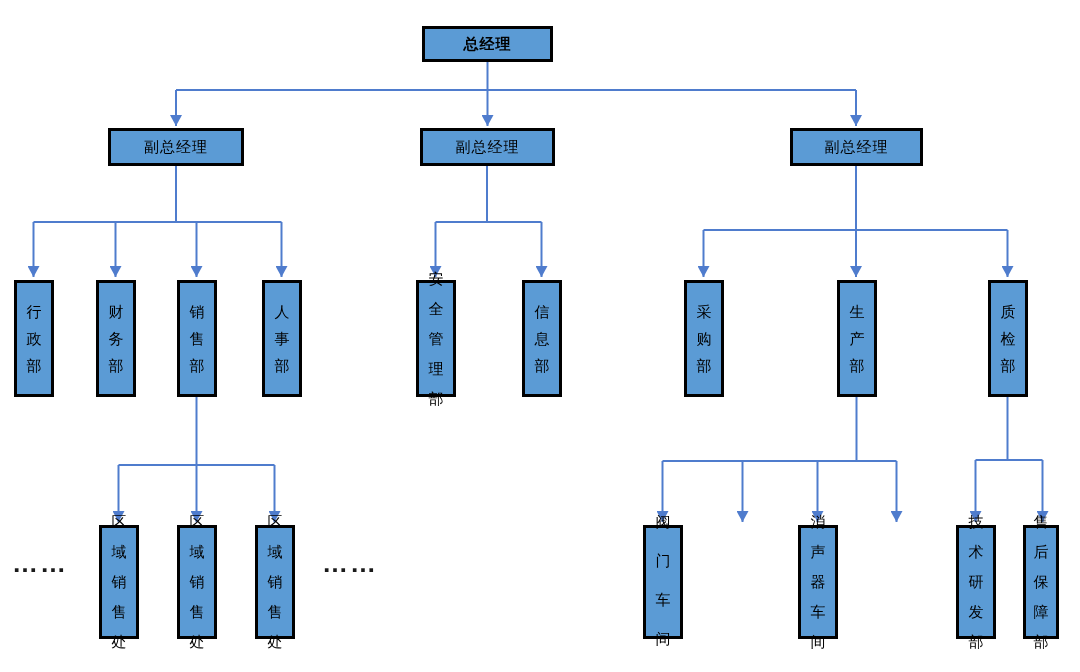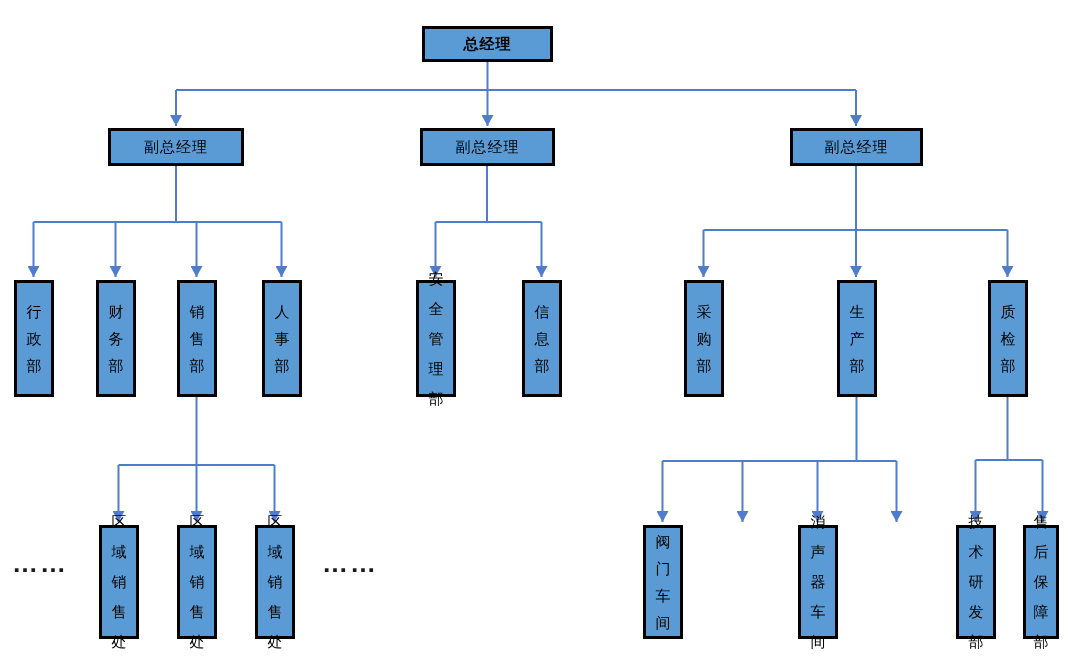--- a/index.html
+++ b/index.html
@@ -28,21 +28,21 @@
   }
   .hbox span{letter-spacing:1px;white-space:nowrap;}
   .l1 span{font-weight:bold;}
   .vbox span{
     display:block;
     width:1.15em;
     word-break:break-all;
     text-align:center;
   }
   .v3 span{line-height:27px;}
-  .v4 span{line-height:27px;}
+  .v4 span{line-height:39px;font-family:Liberation Mono, monospace;}
   .v5 span{line-height:30px;}
   .ellipsis{
     position:absolute;
     font-size:26px;font-weight:bold;color:#1a1a1a;
     letter-spacing:2px;line-height:30px;white-space:nowrap;
   }
 </style>
 </head>
 <body>
 

